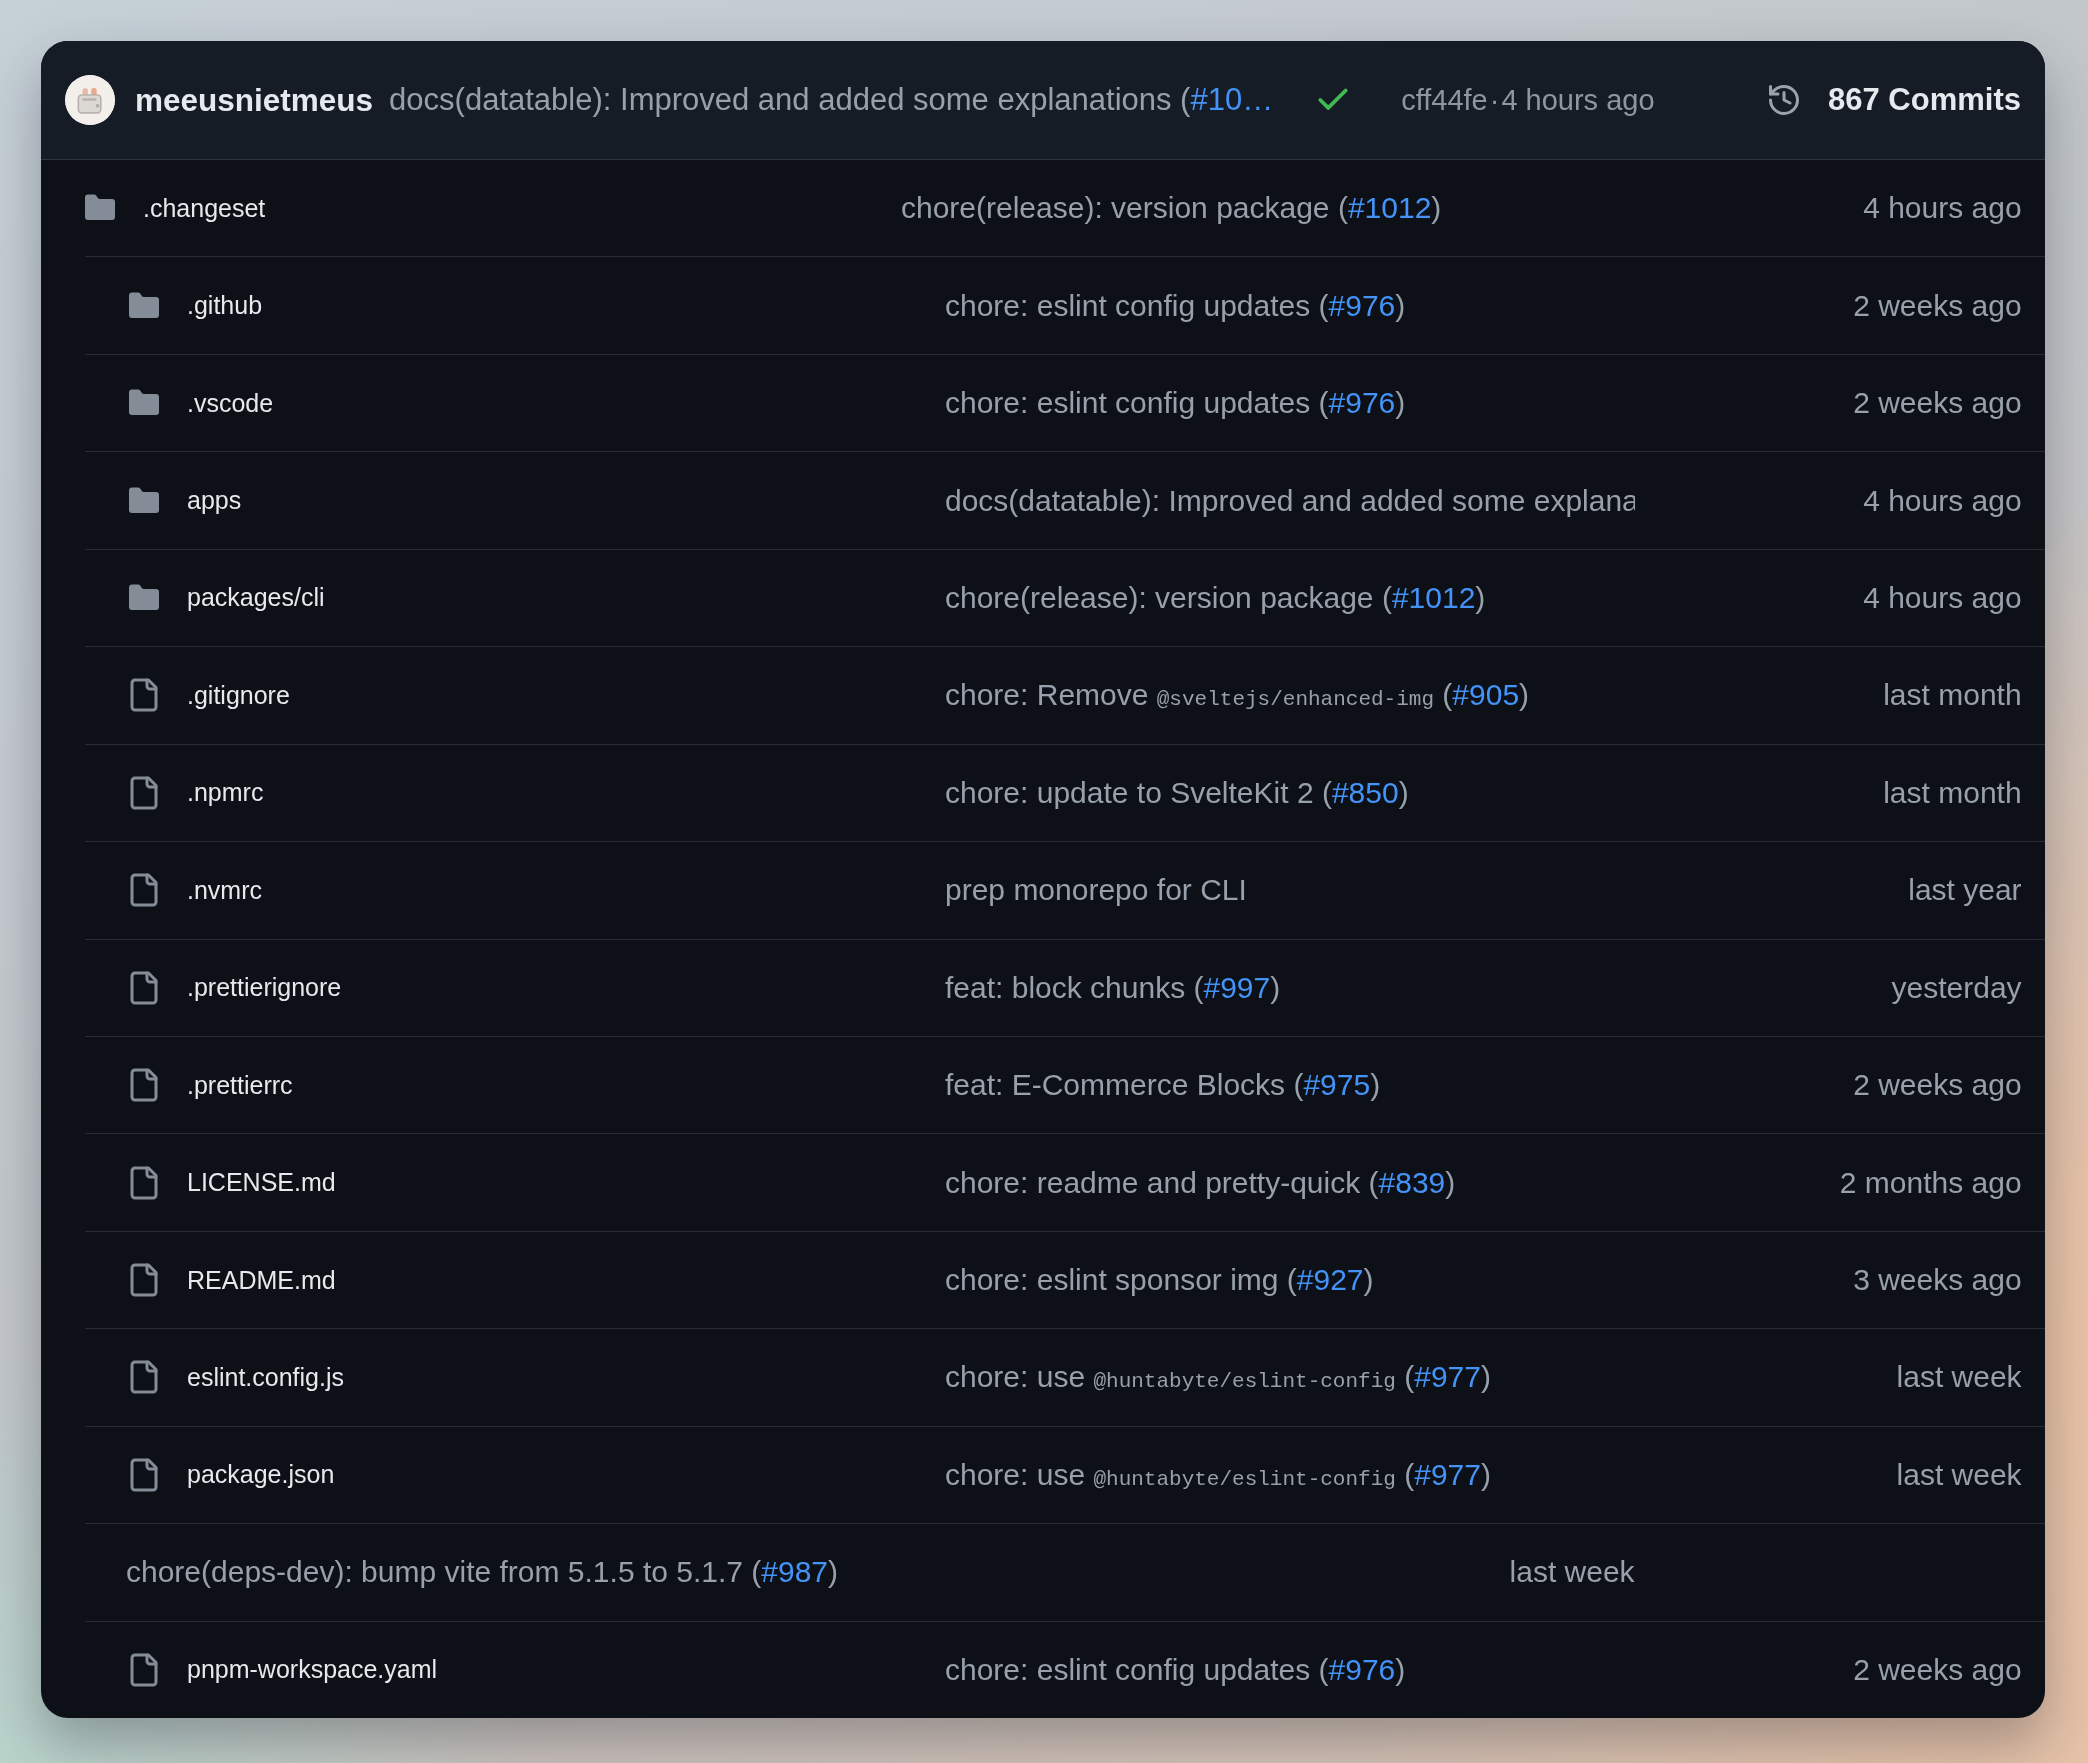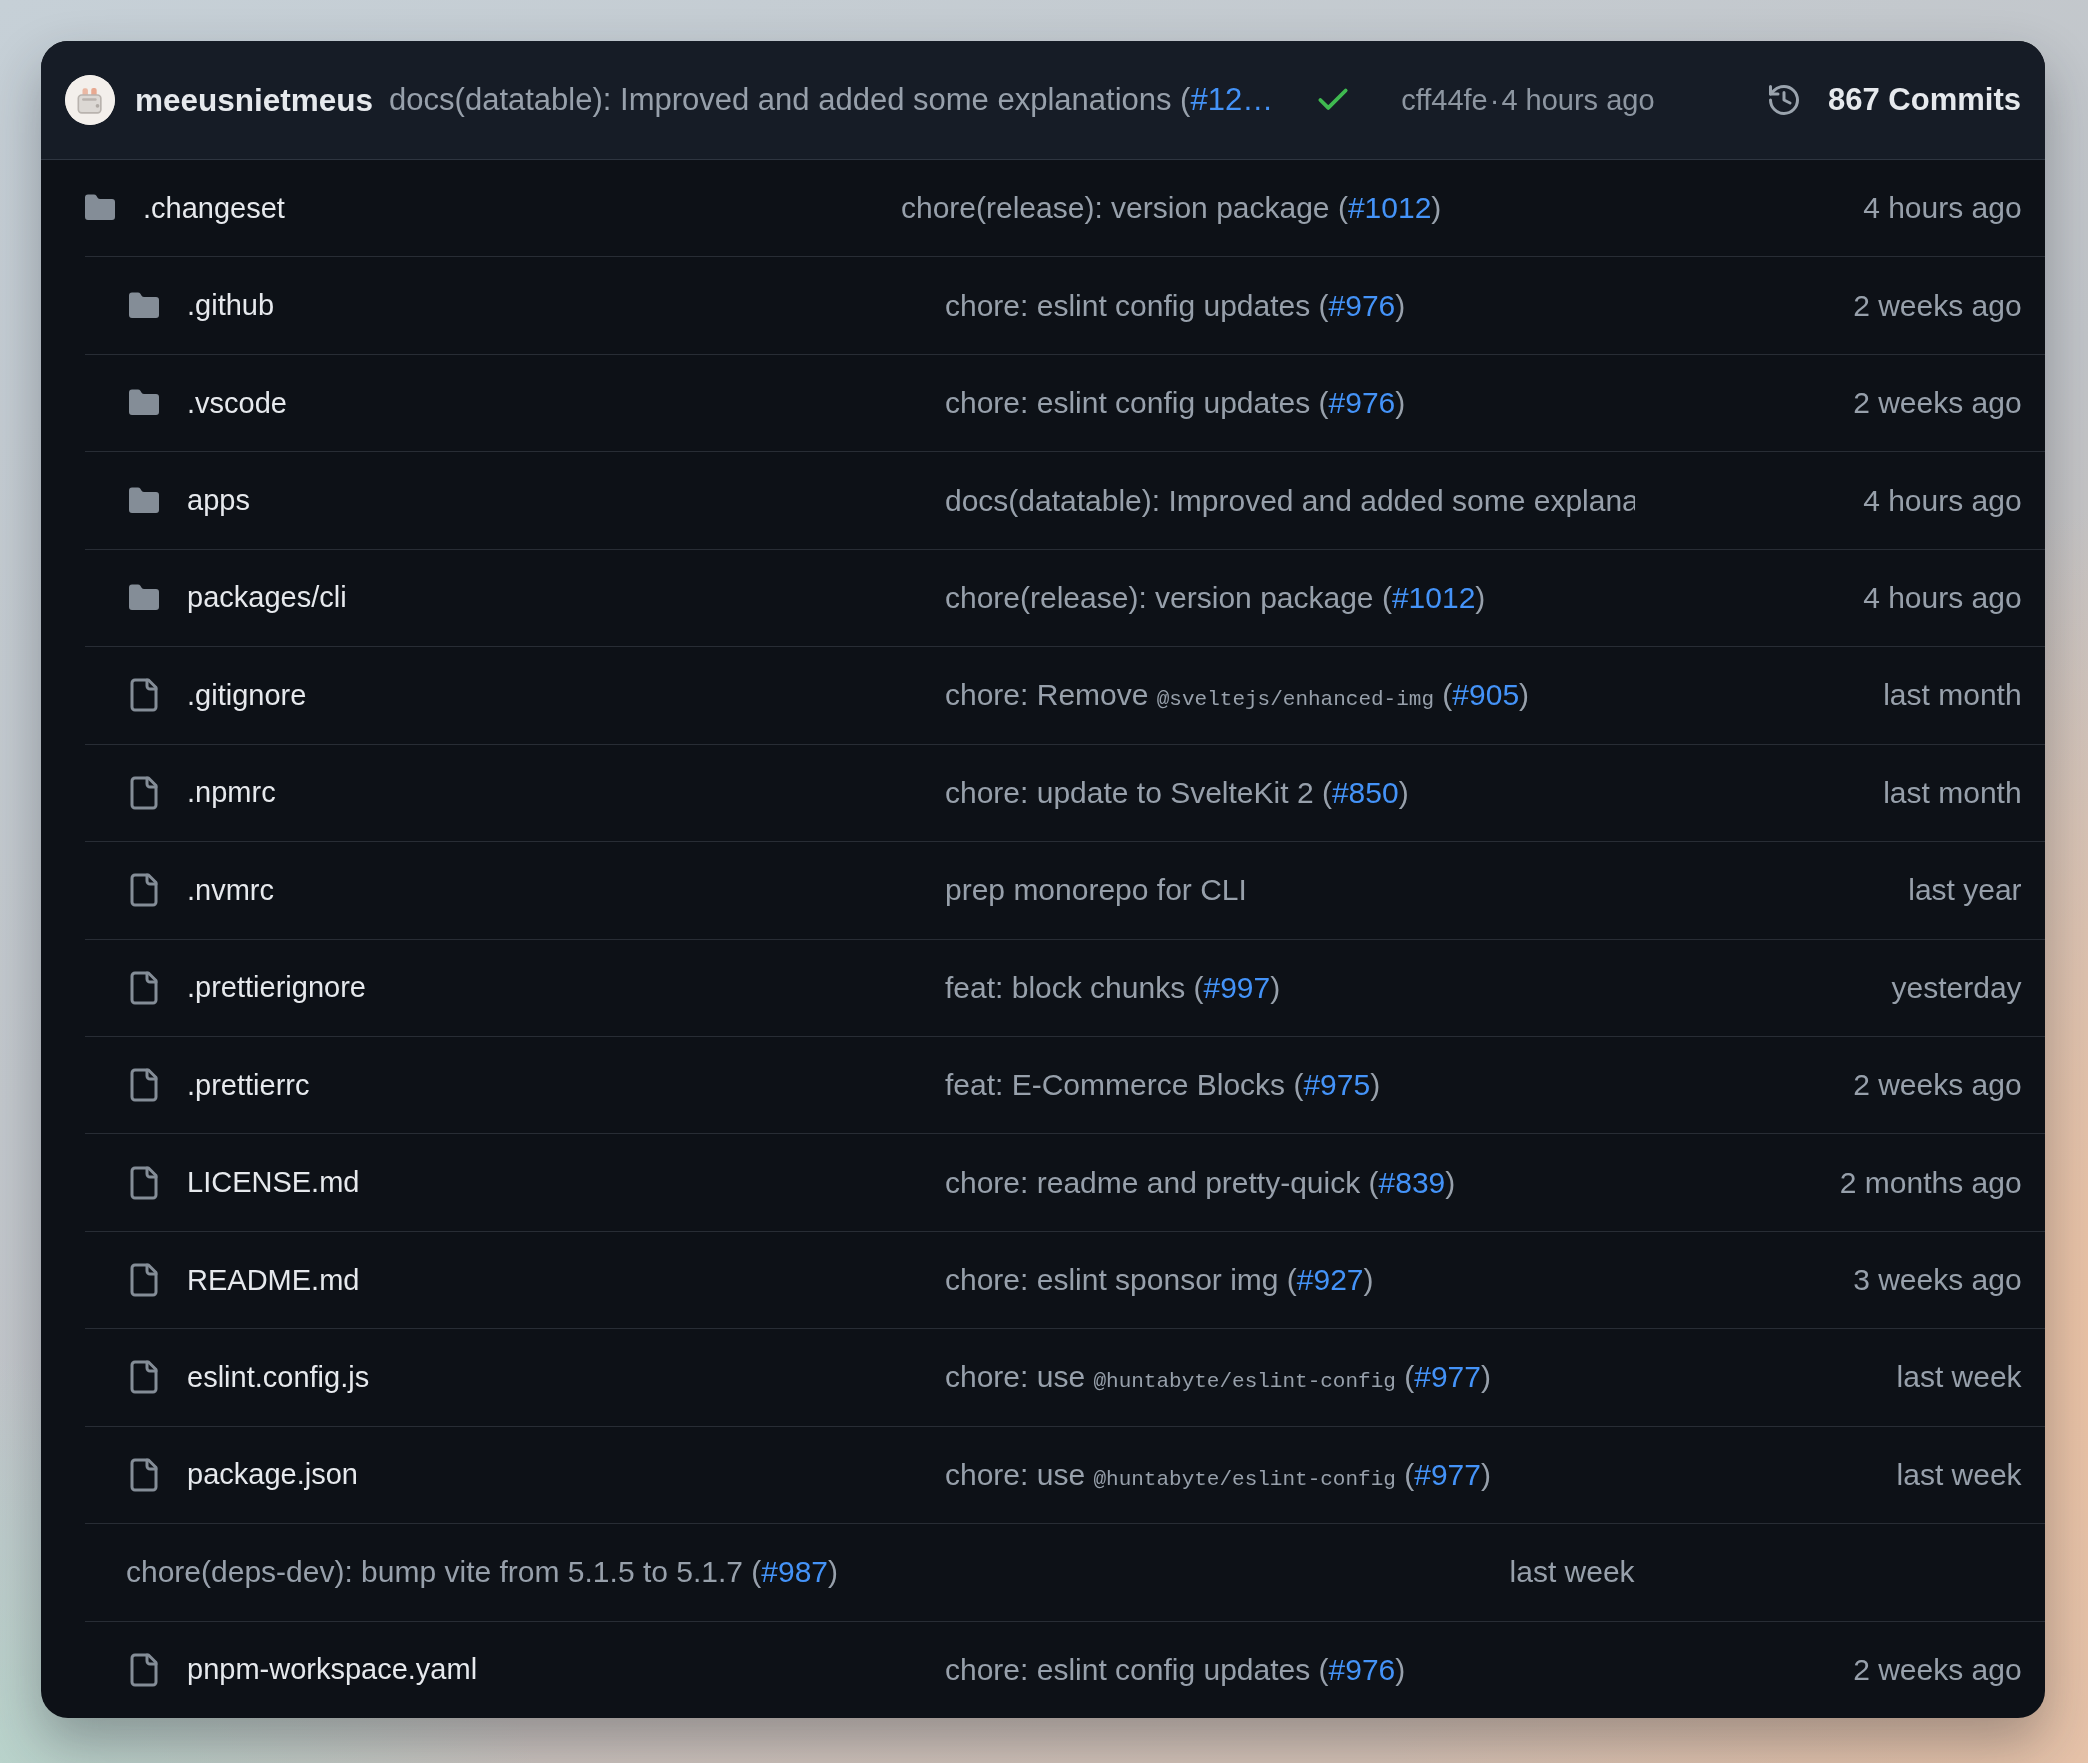--- a/index.html
+++ b/index.html
@@ -69,21 +69,21 @@
   .list{flex:1;display:flex;flex-direction:column;}
   .row{
     flex:1;display:grid;grid-template-columns:819px 1fr 387px;
     align-items:center;padding:0 23.4px 0 41px;min-height:0;
   }
   .row + .row{border-top:1.8px solid var(--divider);margin-left:44px;}
   .cell-name{display:flex;align-items:center;min-width:0;}
   .cell-name .icon{width:36px;height:36px;flex:none;display:flex;align-items:center;}
   .cell-name .icon svg{width:36px;height:36px;display:block;}
   .name{
-    margin-left:25px;font-size:29px;color:var(--text-primary);
+    margin-left:25px;font-size:25px;color:var(--text-primary);
     text-decoration:none;white-space:nowrap;overflow:hidden;text-overflow:ellipsis;
     cursor:pointer;
   }
   .cell-msg{
     font-size:30px;color:var(--text-secondary);white-space:nowrap;
     overflow:hidden;min-width:0;cursor:pointer;
   }
   .cell-msg .msg-link{color:var(--link);}
   .cell-msg .msg-code{
     font-family:"Liberation Mono","DejaVu Sans Mono",monospace;
@@ -103,21 +103,21 @@
       <svg viewBox="0 0 24 24" aria-hidden="true">
         <circle cx="12" cy="12" r="12" fill="#f3efeb"></circle>
         <rect x="8.4" y="6.4" width="2.6" height="5" rx="1" fill="#eab8a4"></rect>
         <rect x="12.6" y="6.2" width="2.6" height="5" rx="1" fill="#e8a991"></rect>
         <rect x="6.4" y="9.6" width="10.8" height="8.6" rx="1.6" fill="#dcd8d4" stroke="#b9b3ae" stroke-width="0.8"></rect>
         <rect x="8.2" y="11.2" width="7" height="1.2" rx="0.6" fill="#b9b3ae"></rect>
         <circle cx="15.6" cy="14.8" r="0.9" fill="#b0aaa5"></circle>
       </svg>
     </span>
     <a class="username">meeusnietmeus</a>
-    <a class="commit-msg"><span>docs(datatable): Improved and added some explanations (</span><span class="msg-link">#12…</span></a>
+    <a class="commit-msg"><span>docs(datatable): Improved and added some explanations (</span><span class="msg-link">#10…</span></a>
     <span class="check-wrap">
       <svg viewBox="0 0 24 24" fill="none" stroke="#3fb950" stroke-width="2.4" stroke-linecap="round" stroke-linejoin="round">
           <path d="M20 6 9 17l-5-5"></path>
         </svg>
     </span>
     <span class="meta">
       <span>cff44fe</span>
       <span>·</span>
       <span>4 hours ago</span>
     </span>

